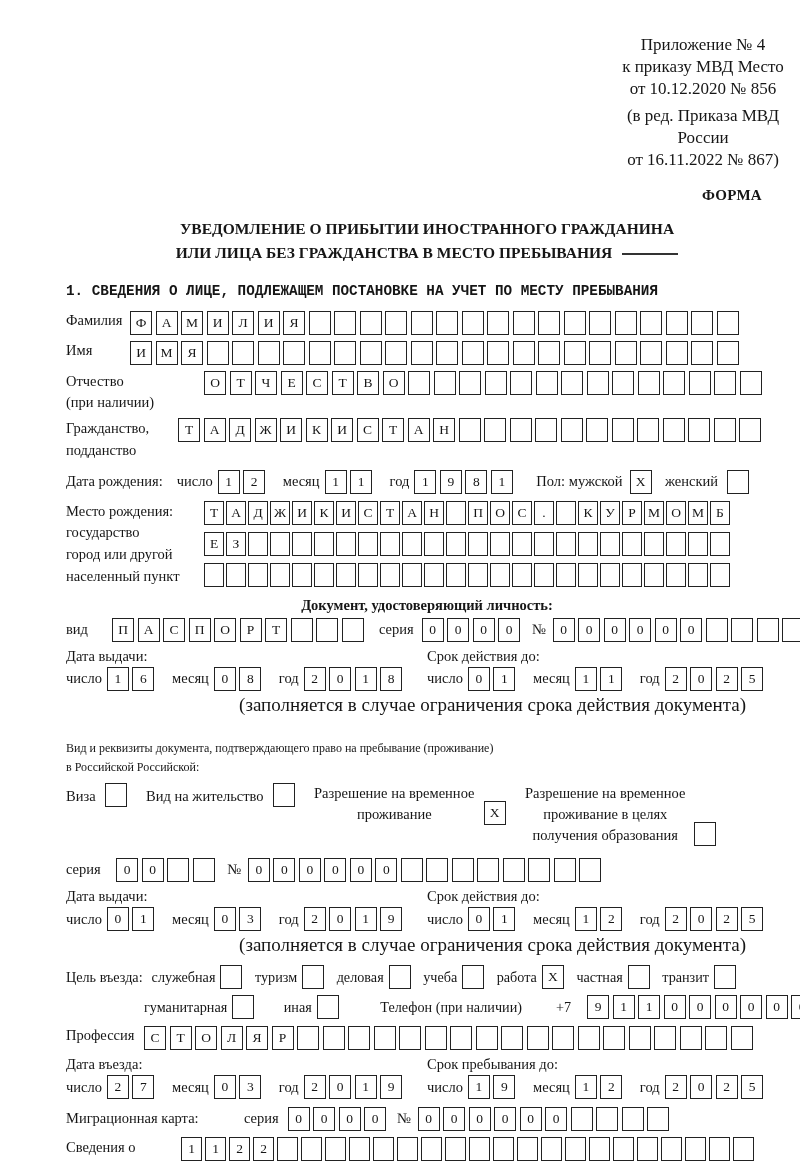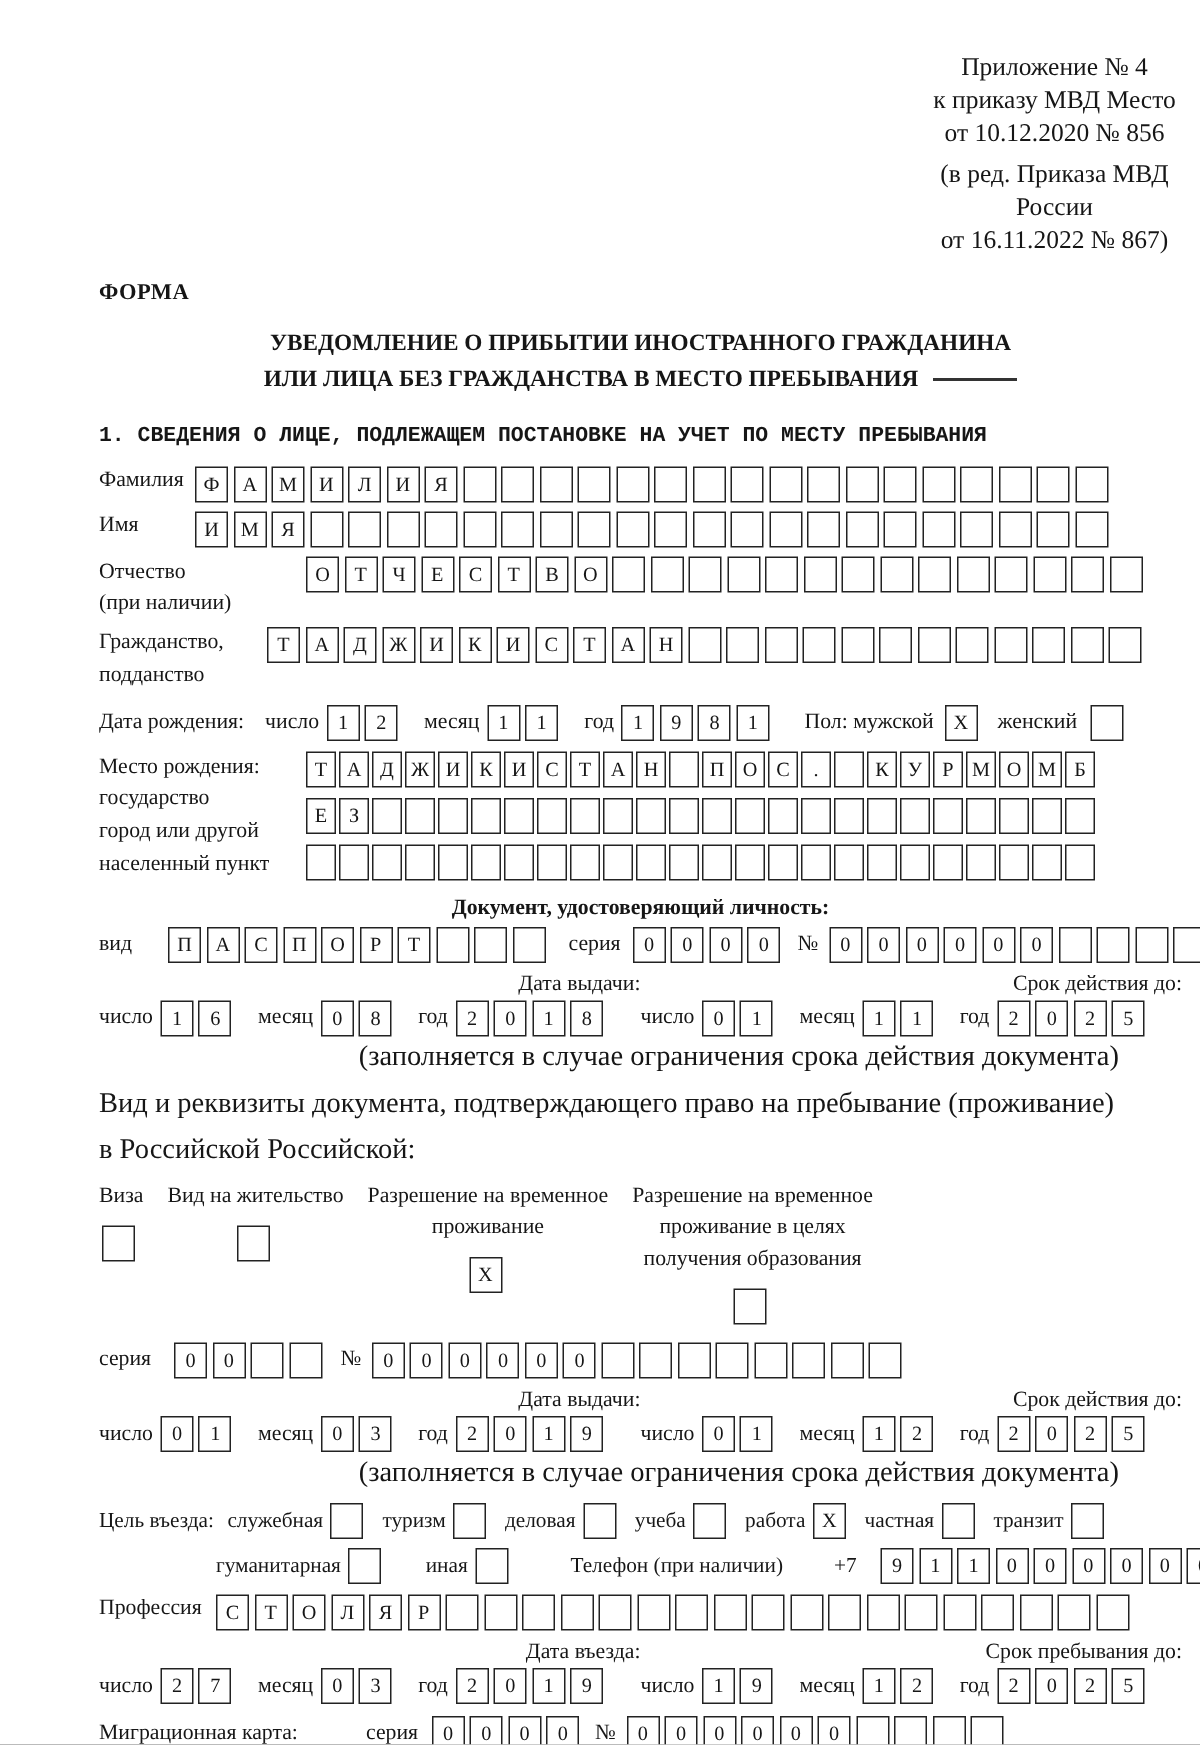--- a/index.html
+++ b/index.html
@@ -4,21 +4,21 @@
 <style>
   html,body{margin:0;padding:0;background:#888;}
   .page{
     position:relative;width:800px;height:1163px;background:#ffffff;
     font-family:"Liberation Serif", serif;color:#161616;
     padding:34px 12px 0 66px;box-sizing:border-box;overflow:hidden;
   }
   
   .appendix{margin-left:552px;font-size:17px;line-height:1.28;text-align:center;}
   .appendix .gap{height:6px;}
-  .forma{ font-weight:bold;font-size:15px;margin:16px 26px 0 0;letter-spacing:.3px;}
+  .forma{ text-align:right;font-weight:bold;font-size:15px;margin:16px 26px 0 0;letter-spacing:.3px;}
   
   .title{text-align:center;font-weight:bold;font-size:15.5px;line-height:1.55;margin-top:13px;}
   .uline{display:inline-block;width:56px;border-bottom:2.2px solid #333;margin-left:10px;transform:translateY(-3px);}
   .sec{font-weight:bold;font-size:14.3px;margin-top:18px;font-family:Liberation Mono, monospace;}
   
   .row{display:flex;align-items:flex-start;}
   .irow{display:flex;align-items:center;flex-wrap:nowrap;}
   .lbl{font-size:14.5px;line-height:1.35;}
   .w64{flex:0 0 64px;}
   .w112{flex:0 0 112px;}
@@ -26,30 +26,30 @@
   .w78{flex:0 0 78px;}
   .w115{flex:0 0 115px;}
   
   .cells{display:inline-flex;flex-wrap:nowrap;vertical-align:middle;}
   .cell{box-sizing:border-box;flex:0 0 auto;width:22px;height:24px;border:1.6px solid #222;
         margin-right:3.5px;text-align:center;font-size:13.5px;line-height:21px;background:#fff;}
   .tight .cell{width:20px;margin-right:2px;}
   .mid .cell{width:21px;margin-right:3px;}
   
   .dates-head{display:flex;margin-top:6px;}
-  .dates-head .dh{width:50%;text-align:right;font-size:14.5px;}
+  .dates-head .dh{width:50%;text-align:left;font-size:14.5px;}
   .dates-row{display:flex;margin-top:2px;align-items:center;}
   .date-group{display:flex;align-items:center;width:50%;}
   .dl{font-size:14.5px;margin-right:5px;}
   .dl+.cells{margin-right:14px;}
   .note-right{text-align:right;font-size:19px;margin:3px 42px 0 0;}
-  .para{font-size:19px;line-height:1.65;margin-top:4px;}
+  .para{font-size:12px;line-height:1.65;margin-top:23px;}
   
   .opts-row{display:flex;align-items:flex-start;margin-top:5px;gap:16px;font-size:14.5px;}
-  .opt{display:flex;align-items:center;gap:9px;flex-direction:column;}
+  .opt{display:flex;align-items:flex-end;gap:9px;}
   .opt .optlbl{text-align:center;line-height:1.45;}
   
   .purpose{display:flex;align-items:center;gap:9px;font-size:14.2px;margin-top:9px;white-space:nowrap;}
   .opt-inline{display:inline-flex;align-items:center;gap:5px;}
   .mt4{margin-top:4px;} .mt6{margin-top:6px;} .mt7{margin-top:7px;} .mt8{margin-top:8px;} .mt12{margin-top:12px;}
   .center-bold{text-align:center;font-weight:bold;font-size:14.5px;margin-top:3px;}
   .vgap7>*{margin-bottom:7px;}
   .lblcol div{line-height:1.5;}
 </style>
 </head>

